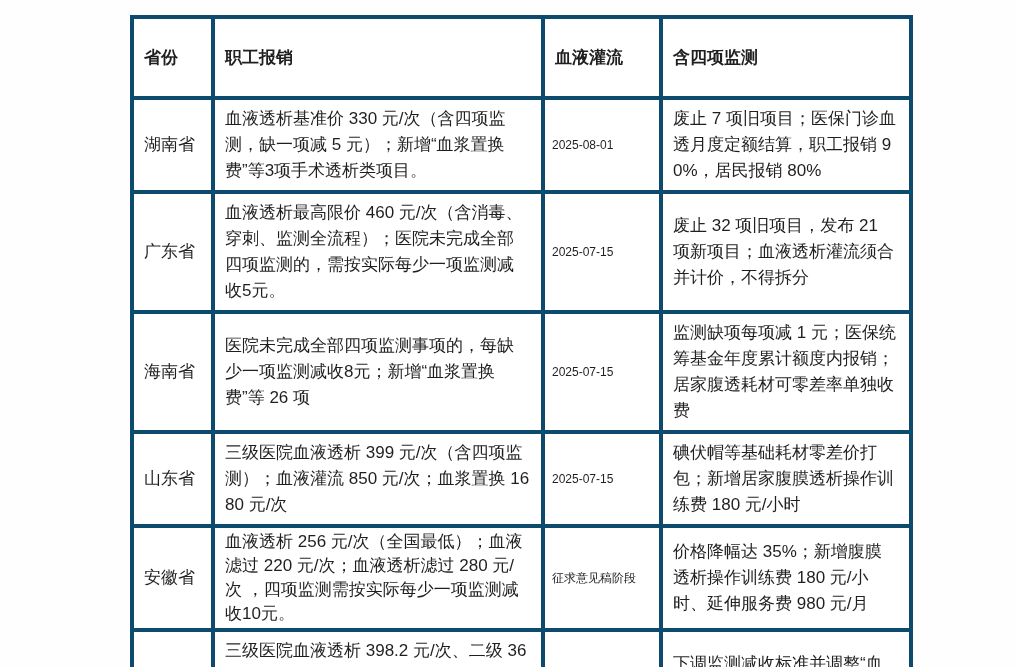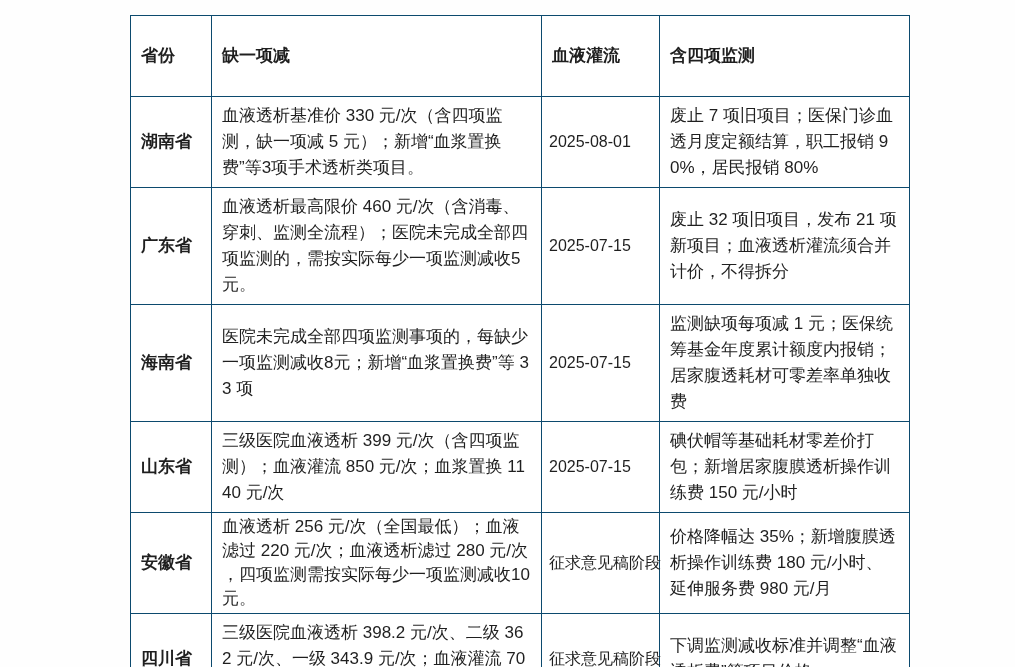--- a/index.html
+++ b/index.html
@@ -17,42 +17,42 @@
   }
   table.price-table {
     position: absolute;
     left: 130px; top: 15px;
     width: 779px;
     border-collapse: collapse;
     table-layout: fixed;
     background: #ffffff;
   }
   .price-table th, .price-table td {
-    border: 1px solid #0c4a6e;
+    border: 4px solid #0c4a6e;
     vertical-align: middle;
     text-align: left;
     font-size: 17px;
     line-height: 26px;
     padding: 6px 11px 6px 10px;
     word-break: break-all;
   }
   .price-table th {
     font-weight: bold;
     font-size: 17px;
   }
   .col-province { width: 81px; }
   .col-content  { width: 330px; }
   .col-time     { width: 118px; }
   .col-notes    { width: 250px; }
   td.province {
-    font-weight: bold;
+    font-weight: normal;
     white-space: nowrap;
   }
   td.time {
-    font-size: 16px;
+    font-size: 12px;
     white-space: nowrap;
     padding-left: 7px;
     padding-right: 2px;
   }
   tr.hdr    { height: 81px; }
   tr.row-0  { height: 80px; }
   tr.row-1  { height: 80px; }
   tr.row-2  { height: 82px; }
   tr.row-3  { height: 79px; }
   tr.row-4  { height: 75px; }
@@ -66,49 +66,49 @@
   <table class="price-table">
     <colgroup>
       <col class="col-province">
       <col class="col-content">
       <col class="col-time">
       <col class="col-notes">
     </colgroup>
     <thead>
       <tr class="hdr">
         <th>省份</th>
-        <th>缺一项减</th>
+        <th>职工报销</th>
         <th>血液灌流</th>
         <th>含四项监测</th>
       </tr>
     </thead>
     <tbody>
       <tr class="row-0">
         <td class="province">湖南省</td>
         <td class="content">血液透析基准价 330 元/次（含四项监测，缺一项减 5 元）；新增“血浆置换费”等3项手术透析类项目。</td>
         <td class="time">2025-08-01</td>
         <td class="notes">废止 7 项旧项目；医保门诊血透月度定额结算，职工报销 90%，居民报销 80%</td>
       </tr>
       <tr class="row-1">
         <td class="province">广东省</td>
         <td class="content">血液透析最高限价 460 元/次（含消毒、穿刺、监测全流程）；医院未完成全部四项监测的，需按实际每少一项监测减收5元。</td>
         <td class="time">2025-07-15</td>
         <td class="notes">废止 32 项旧项目，发布 21 项新项目；血液透析灌流须合并计价，不得拆分</td>
       </tr>
       <tr class="row-2">
         <td class="province">海南省</td>
-        <td class="content">医院未完成全部四项监测事项的，每缺少一项监测减收8元；新增“血浆置换费”等 33 项</td>
+        <td class="content">医院未完成全部四项监测事项的，每缺少一项监测减收8元；新增“血浆置换费”等 26 项</td>
         <td class="time">2025-07-15</td>
         <td class="notes">监测缺项每项减 1 元；医保统筹基金年度累计额度内报销；居家腹透耗材可零差率单独收费</td>
       </tr>
       <tr class="row-3">
         <td class="province">山东省</td>
-        <td class="content">三级医院血液透析 399 元/次（含四项监测）；血液灌流 850 元/次；血浆置换 1140 元/次</td>
+        <td class="content">三级医院血液透析 399 元/次（含四项监测）；血液灌流 850 元/次；血浆置换 1680 元/次</td>
         <td class="time">2025-07-15</td>
-        <td class="notes">碘伏帽等基础耗材零差价打包；新增居家腹膜透析操作训练费 150 元/小时</td>
+        <td class="notes">碘伏帽等基础耗材零差价打包；新增居家腹膜透析操作训练费 180 元/小时</td>
       </tr>
       <tr class="row-4">
         <td class="province">安徽省</td>
         <td class="content">血液透析 256 元/次（全国最低）；血液滤过 220 元/次；血液透析滤过 280 元/次 ，四项监测需按实际每少一项监测减收10元。</td>
         <td class="time">征求意见稿阶段</td>
         <td class="notes">价格降幅达 35%；新增腹膜透析操作训练费 180 元/小时、延伸服务费 980 元/月</td>
       </tr>
       <tr class="row-5">
         <td class="province">四川省</td>
         <td class="content">三级医院血液透析 398.2 元/次、二级 362 元/次、一级 343.9 元/次；血液灌流 700 元/次（较原标准↑30%）</td>

